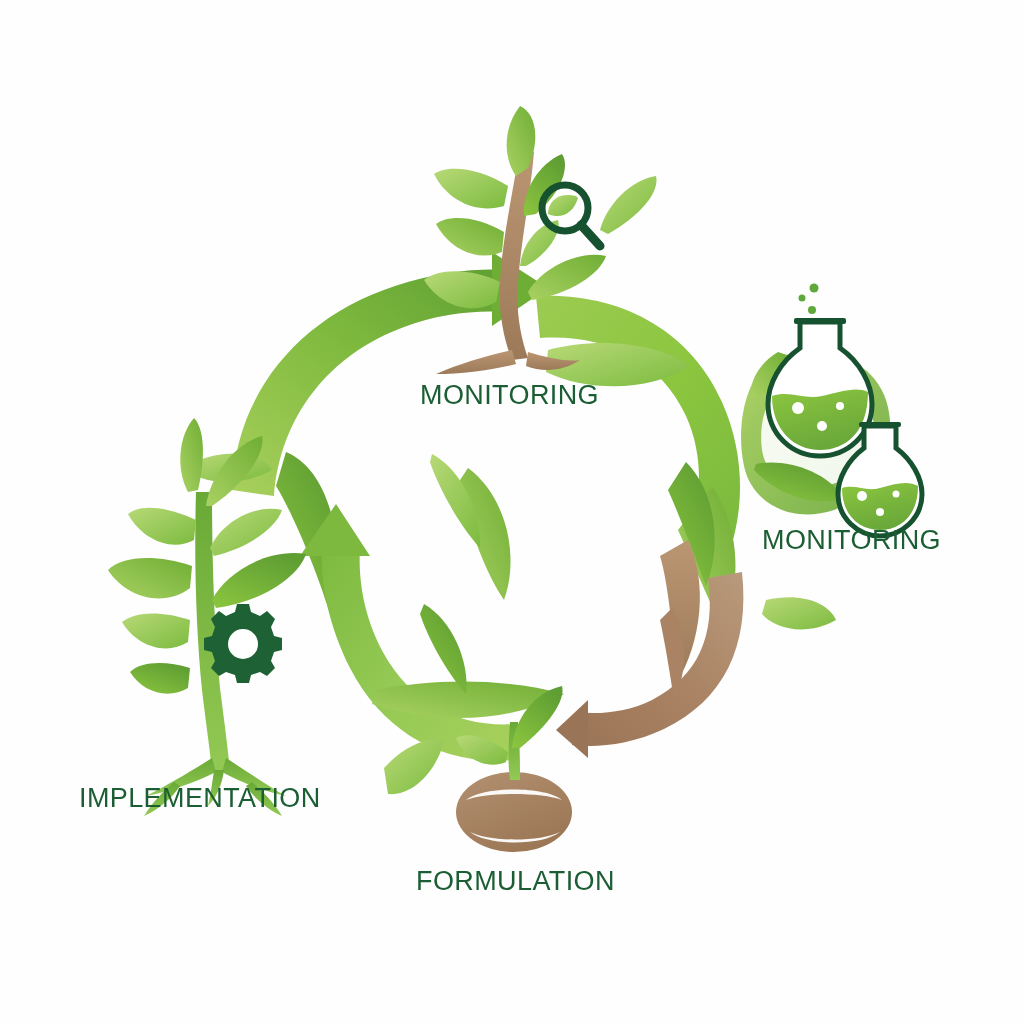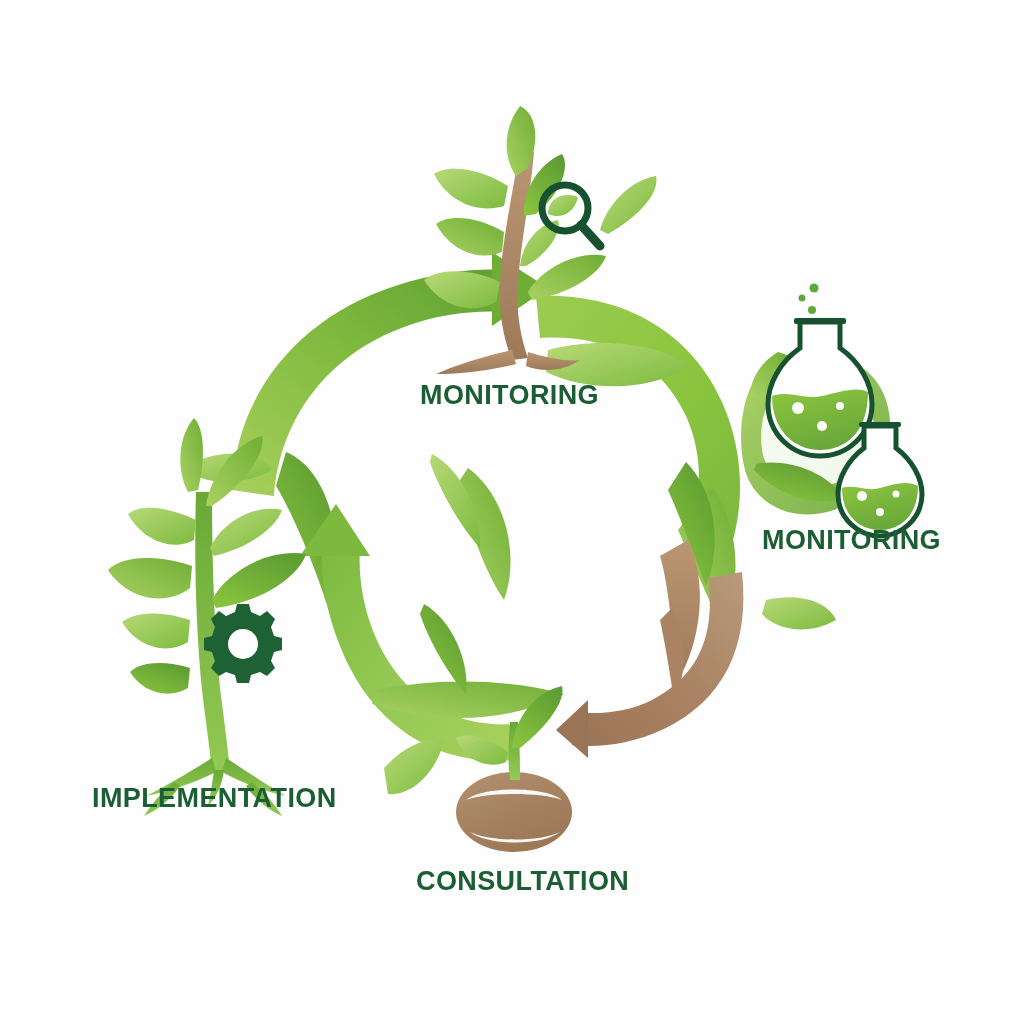--- a/index.html
+++ b/index.html
@@ -24,29 +24,29 @@
     position: absolute;
     left: 0;
     top: 0;
     width: 1024px;
     height: 1024px;
   }
   .cycle-label {
     position: absolute;
     color: #1b5e33;
     font-family: "Liberation Sans", sans-serif;
-    font-weight: bold;
+    font-weight: normal;
     font-size: 27px;
     letter-spacing: 0.4px;
     white-space: nowrap;
     line-height: 1;
   }
   #label-monitoring     { left: 420px; top: 382px; }
   #label-formulation    { left: 762px; top: 527px; }
-  #label-implementation { left: 92px;  top: 785px; }
+  #label-implementation { left: 79px;  top: 785px; }
   #label-consultation   { left: 416px; top: 868px; }
 </style>
 </head>
 <body>
 
 <div id="stage">
 
   <svg id="diagram-svg" viewBox="0 0 1024 1024">
     <defs>
       <linearGradient id="gArrowUL" x1="0" y1="1" x2="1" y2="0">
@@ -381,17 +381,17 @@
 
       <path fill="url(#gLeafC)" d="M 520 748 C 548 726, 566 700, 562 686 C 534 692, 514 720, 512 748 Z"></path>
     </g>
 
   </svg>
 
   <div class="cycle-label" id="label-monitoring">MONITORING</div>
 
   <div class="cycle-label" id="label-formulation">MONITORING</div>
 
-  <div class="cycle-label" id="label-consultation">CONSULTATION</div>
+  <div class="cycle-label" id="label-consultation">FORMULATION</div>
 
   <div class="cycle-label" id="label-implementation">IMPLEMENTATION</div>
 
 </div>
 
 </body></html>

